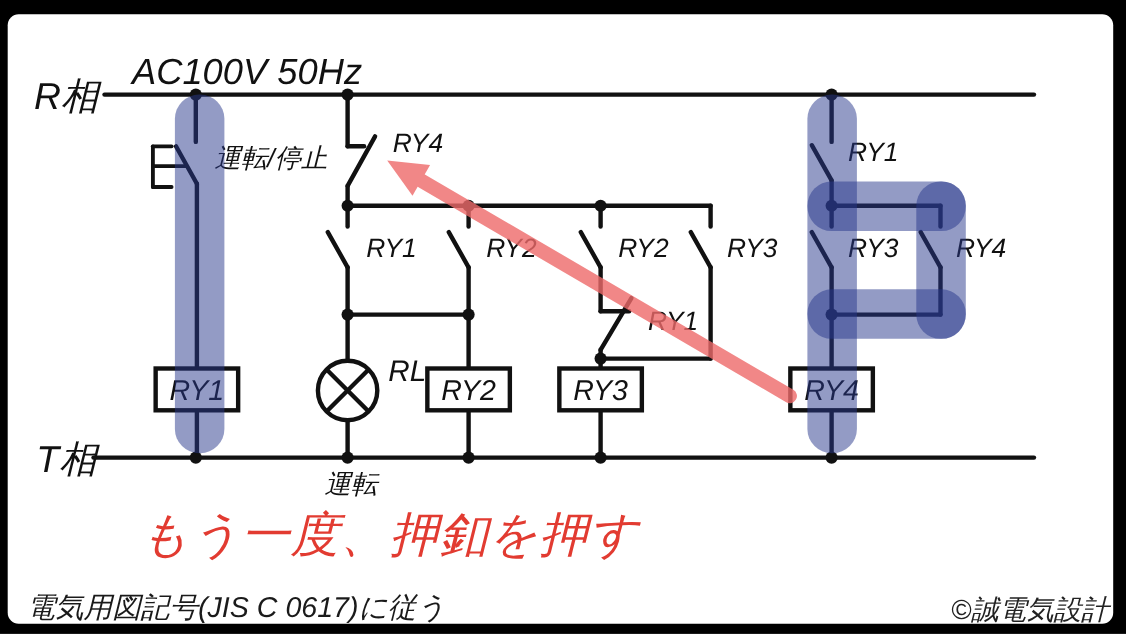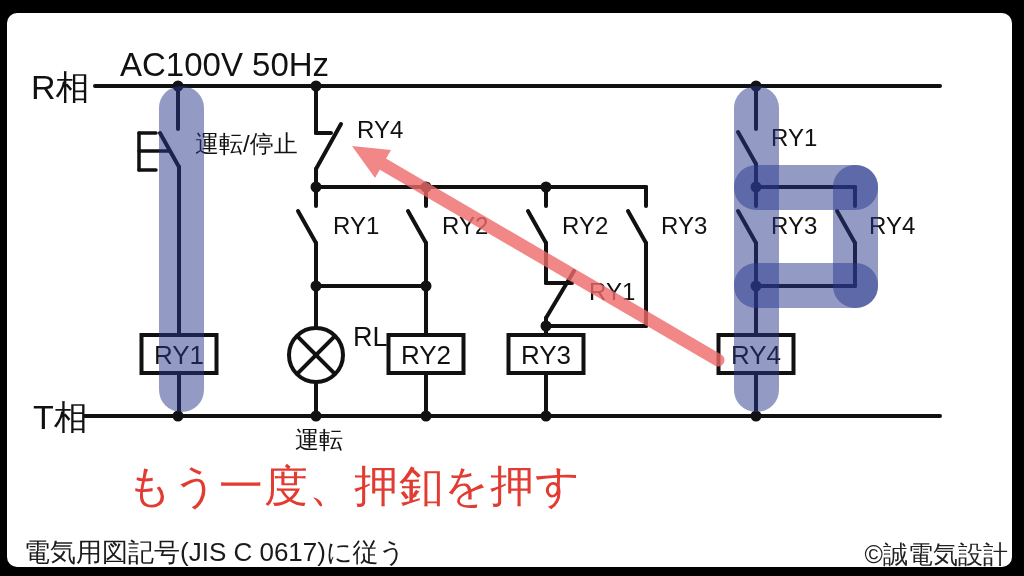--- a/index.html
+++ b/index.html
@@ -1,17 +1,17 @@
 <!DOCTYPE html>
 <html><head>
 <meta charset="utf-8">
 <style>
   html,body{margin:0;padding:0;background:#000;}
   .stage{position:relative;width:1024px;height:576px;background:#000;overflow:hidden;
-         font-family:"Liberation Sans","DejaVu Sans",sans-serif;}
+         font-family:"Liberation Sans","DejaVu Sans",sans-serif;font-style:italic;}
   .canvas{position:absolute;left:7px;top:13px;width:1005px;height:554px;background:#fff;border-radius:10px;}
   svg{position:absolute;left:0;top:0;}
   text{font-family:"Liberation Sans","DejaVu Sans",sans-serif;}
 </style>
 </head>
 <body>
 
 <div class="stage">
   <div class="canvas"></div>
 

